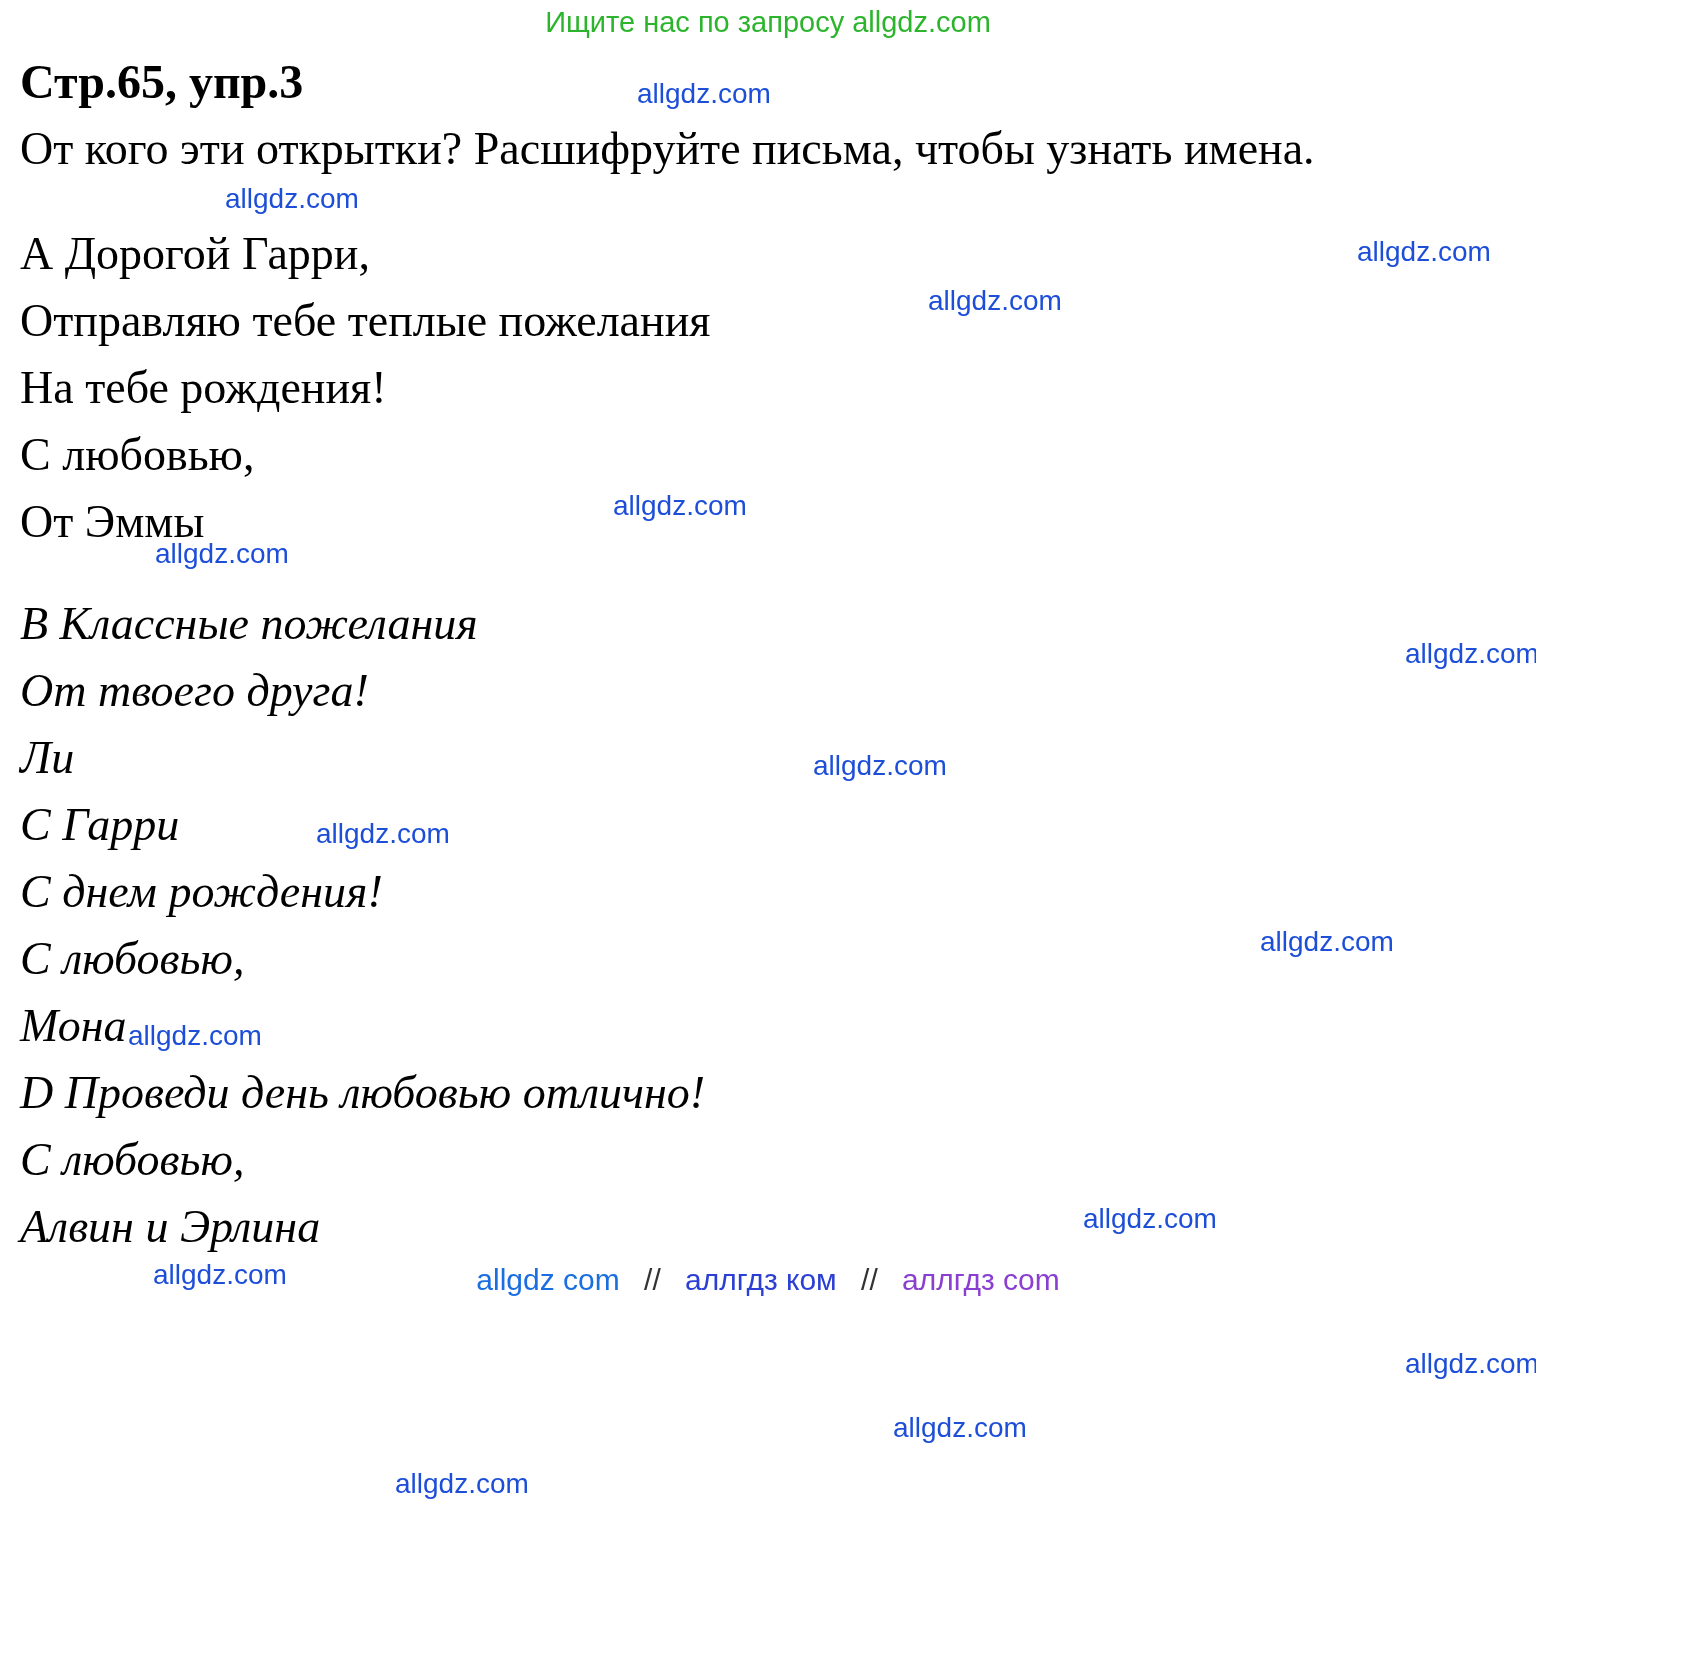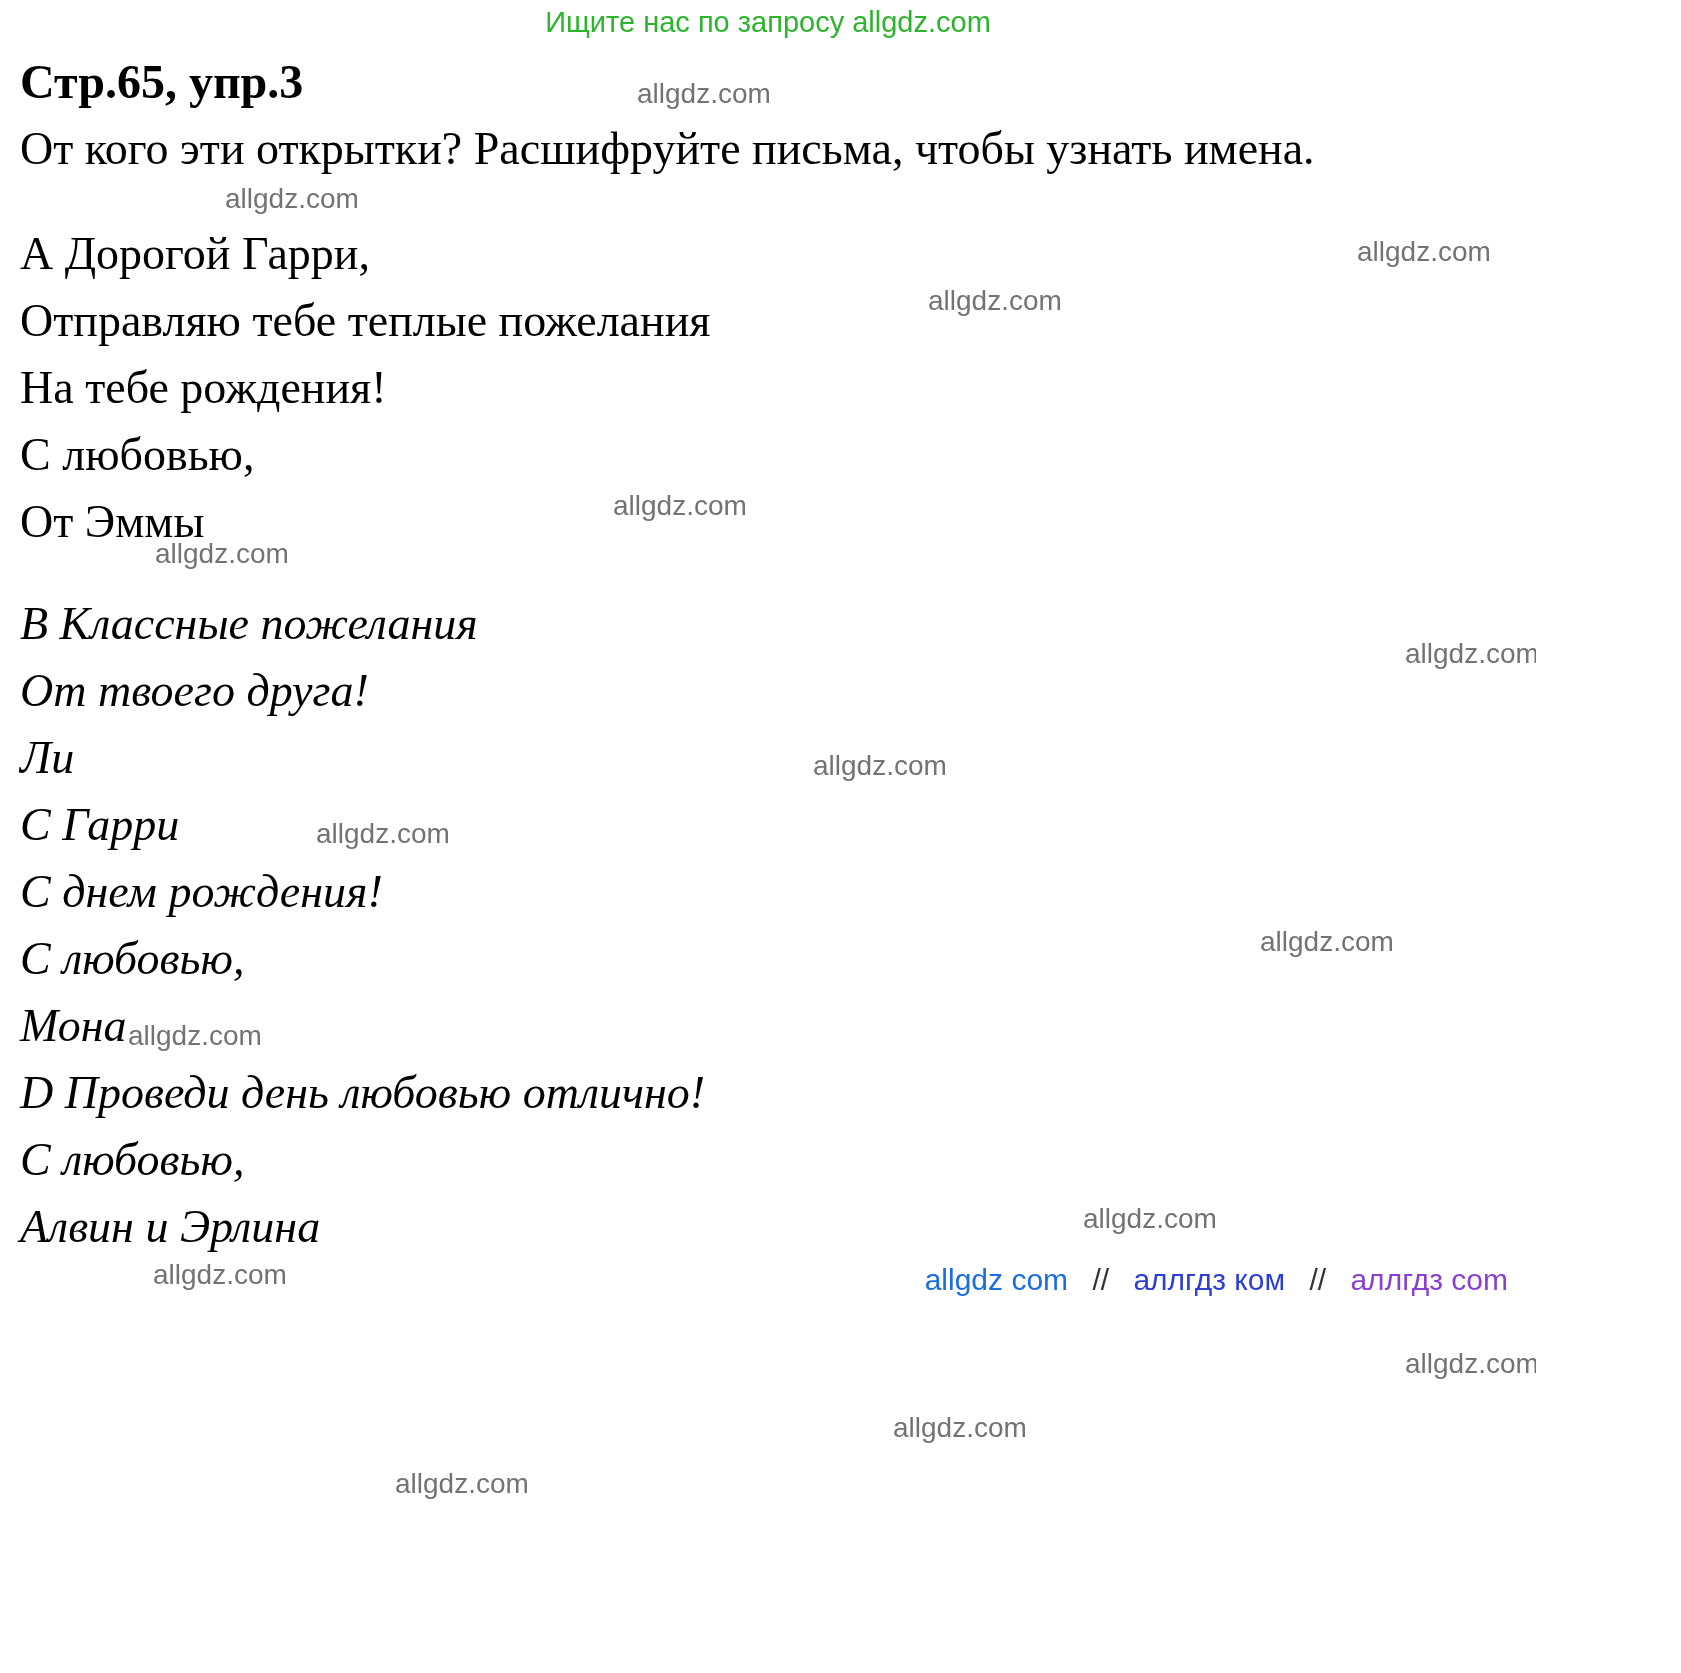--- a/index.html
+++ b/index.html
@@ -40,32 +40,32 @@
     font-size: 46px;
     line-height: 67px;
   }
   .block { margin: 0; }
   .block p { margin: 0; }
   .postcard-a { margin-top: 38px; }
   .answers { margin-top: 65px; }
   .translations { margin-top: 35px; font-style: italic; }
   .footer {
     margin-top: 2px;
-    text-align: right;
+    text-align: center;
     font-family: "Liberation Sans", sans-serif;
     font-size: 30px;
     line-height: 36px;
   }
   .footer span { padding: 0 8px; }
   .watermark {
     position: absolute;
     font-family: "Liberation Sans", sans-serif;
     font-size: 28px;
     line-height: 32px;
-    color: #737373;
+    color: #1d4ed8;
     white-space: nowrap;
     text-align: center;
   }
 </style>
 </head>
 <body>
 
 <div class="page">
 
   <div class="banner" style="color: rgb(44, 181, 44);">Ищите нас по запросу allgdz.com</div>

